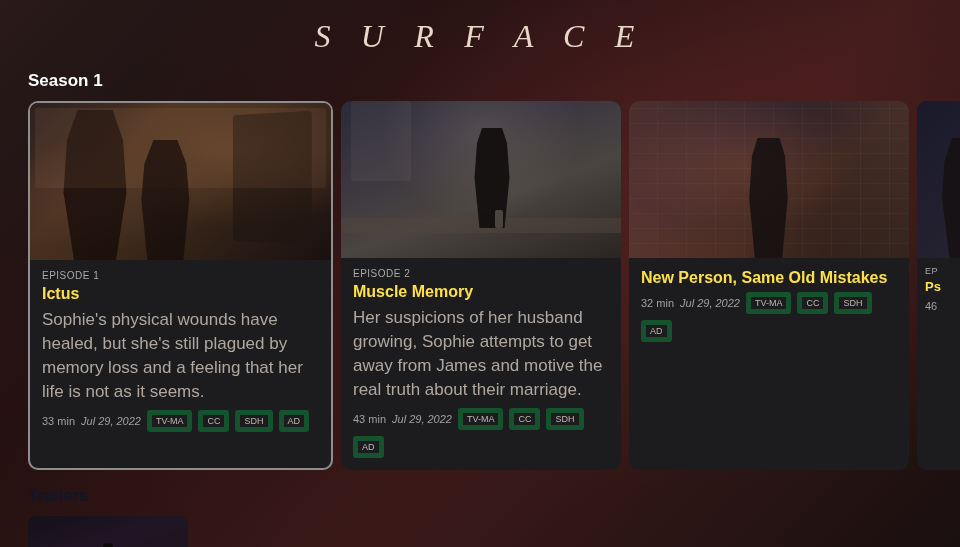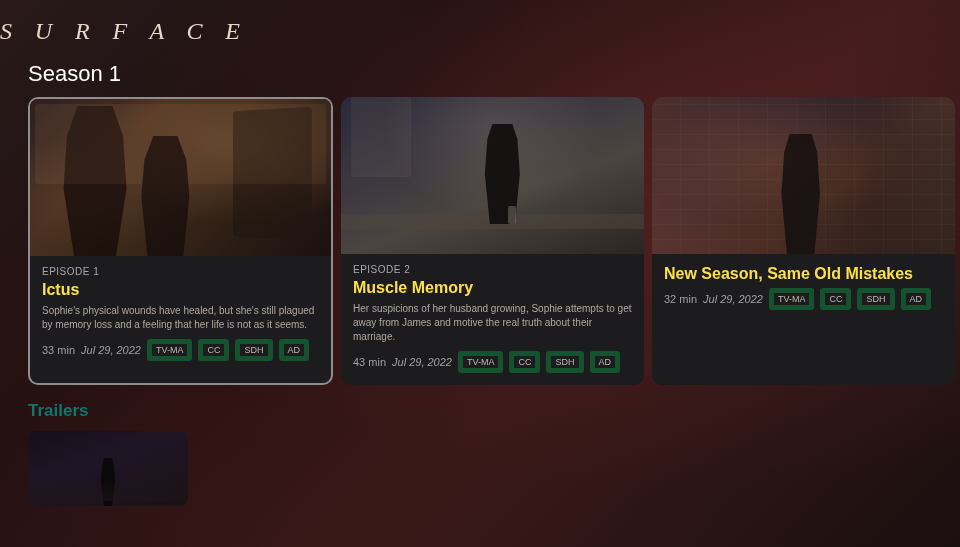--- a/index.html
+++ b/index.html
@@ -26,34 +26,34 @@
 
     .page {
       position: relative;
       width: 960px;
       height: 547px;
       overflow: hidden;
     }
 
     
     .show-title {
-      text-align: left;
+      text-align: center;
       padding: 18px 0 10px;
       letter-spacing: 0.35em;
-      font-size: 24px;
+      font-size: 32px;
       font-weight: 300;
       font-style: italic;
       color: #e8d8c8;
       font-family: Georgia, 'Times New Roman', serif;
     }
 
     
     .season-heading {
-      font-size: 22px;
-      font-weight: 400;
+      font-size: 17px;
+      font-weight: 700;
       color: #fff;
       padding: 6px 28px 10px;
     }
 
     
     .episodes-row {
       display: flex;
       gap: 8px;
       padding: 0 28px;
       overflow: hidden;
@@ -67,21 +67,21 @@
       cursor: pointer;
       transition: transform 0.2s;
     }
 
     .episode-card:first-child {
       width: 305px;
       border: 2px solid rgba(255,255,255,0.5);
     }
 
     .episode-card:not(:first-child) {
-      width: 303px;
+      width: 280px;
     }
 
     .episode-thumbnail {
       width: 100%;
       height: 157px;
       overflow: hidden;
       position: relative;
     }
 
     
@@ -154,21 +154,21 @@
 
     .episode-title {
       font-size: 16px;
       font-weight: 600;
       color: #fde047;
       margin-bottom: 5px;
       line-height: 1.2;
     }
 
     .episode-description {
-      font-size: 10px;
+      font-size: 17px;
       color: #b0a8a0;
       line-height: 1.4;
       margin-bottom: 7px;
     }
 
     .episode-meta {
       display: flex;
       align-items: center;
       gap: 6px;
       flex-wrap: wrap;
@@ -195,21 +195,21 @@
     }
 
     
     .trailers-section {
       padding: 16px 28px 10px;
     }
 
     .trailers-heading {
       font-size: 17px;
       font-weight: 600;
-      color: #0f766e;
+      color: #0f172a;
       margin-bottom: 10px;
     }
 
     .trailer-thumb {
       width: 160px;
       height: 75px;
       border-radius: 8px;
       overflow: hidden;
       background: linear-gradient(160deg, #1a1520 0%, #2a2030 50%, #1a1a1a 100%);
       position: relative;
@@ -346,21 +346,21 @@
     <div class="episode-card">
       <div class="episode-thumbnail thumb-ep3">
         <div class="ep3-bg"></div>
 
         <div style="position:absolute;inset:0;background:linear-gradient(to right,rgba(150,80,50,0.25) 0%,rgba(100,60,40,0.15) 60%,transparent 100%);"></div>
         <div class="ep3-person"></div>
 
         <div style="position:absolute;top:0;right:0;width:80px;height:100%;background:linear-gradient(to left,rgba(180,140,110,0.1),transparent);"></div>
       </div>
       <div class="episode-info">
-        <div class="episode-title">New Season, Same Old Mistakes</div>
+        <div class="episode-title">New Person, Same Old Mistakes</div>
         <div class="episode-meta">
           <span class="meta-duration">32 min</span>
           <span class="meta-date">Jul 29, 2022</span>
           <span class="meta-badge">TV-MA</span>
           <span class="meta-badge">CC</span>
           <span class="meta-badge">SDH</span>
           <span class="meta-badge">AD</span>
         </div>
       </div>
     </div>

